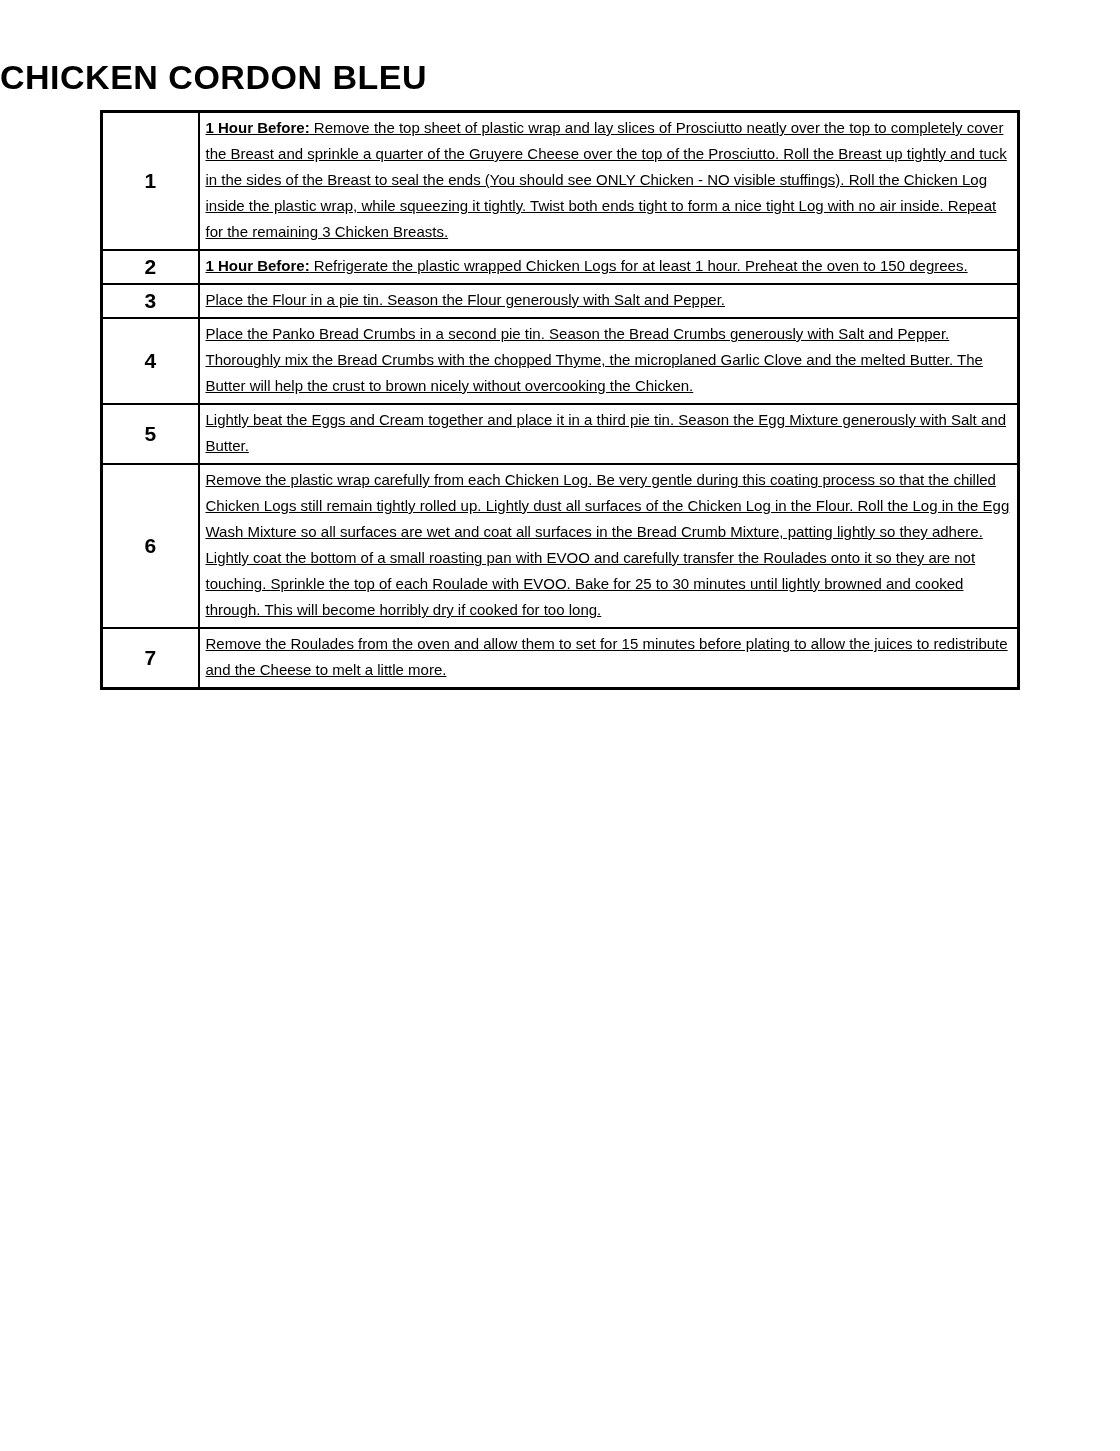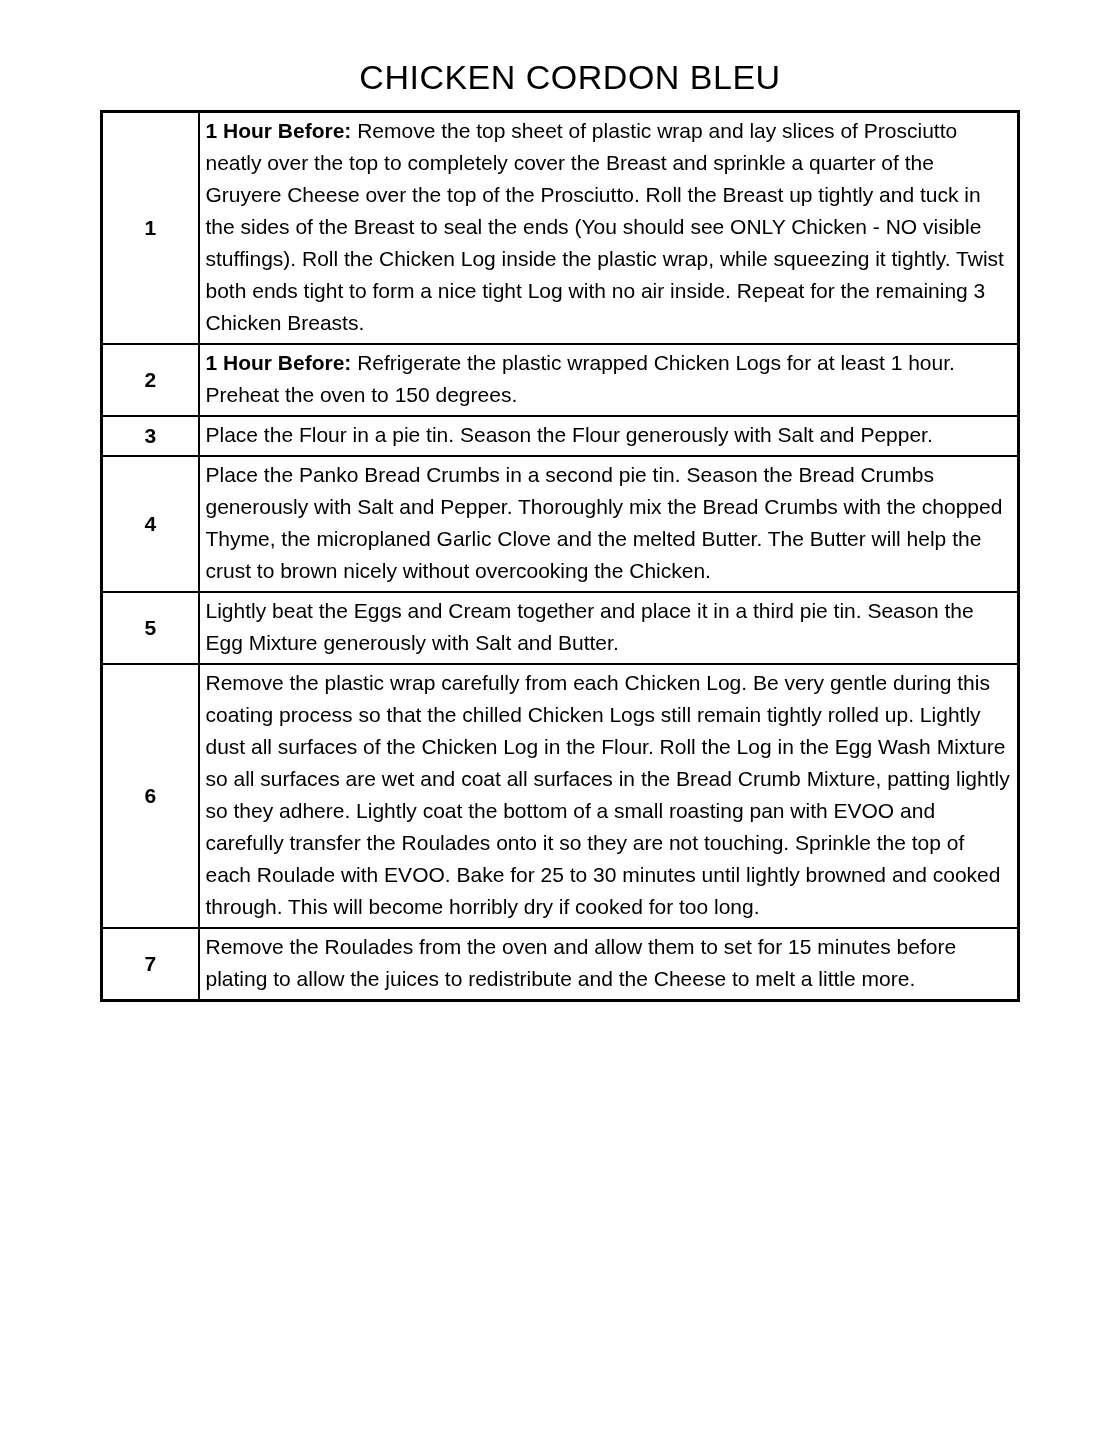--- a/index.html
+++ b/index.html
@@ -9,26 +9,24 @@
     color: #000000;
   }
   .page {
     width: 1120px;
     height: 1451px;
     background: #ffffff;
     position: relative;
   }
   .doc-title {
     padding-top: 58px;
-    text-align: center;
     font-size: 34px;
-    font-weight: normal;
+    font-weight: bold;
     letter-spacing: 0.5px;
     color: #000000;
-    padding-left: 20px;
   }
   table.recipe-table {
     margin: 13px 0 0 100px;
     width: 920px;
     border-collapse: collapse;
     table-layout: fixed;
   }
   table.recipe-table, table.recipe-table th, table.recipe-table td {
     border: 2px solid #000000;
   }
@@ -36,23 +34,24 @@
   th.step-label {
     width: 97px;
     text-align: center;
     vertical-align: middle;
     font-weight: bold;
     font-size: 21px;
     padding: 2px 2px;
   }
   td.step-text {
     vertical-align: top;
-    font-size: 21px;
-    line-height: 32px;
+    font-size: 15px;
+    line-height: 26px;
     padding: 2px 6px 4px 6px;
+    text-decoration: underline;
   }
   td.step-text b { font-weight: bold; }
 </style>
 </head>
 <body>
 
 <div class="page">
   <div class="doc-title">CHICKEN CORDON BLEU</div>
 
   <table class="recipe-table">

